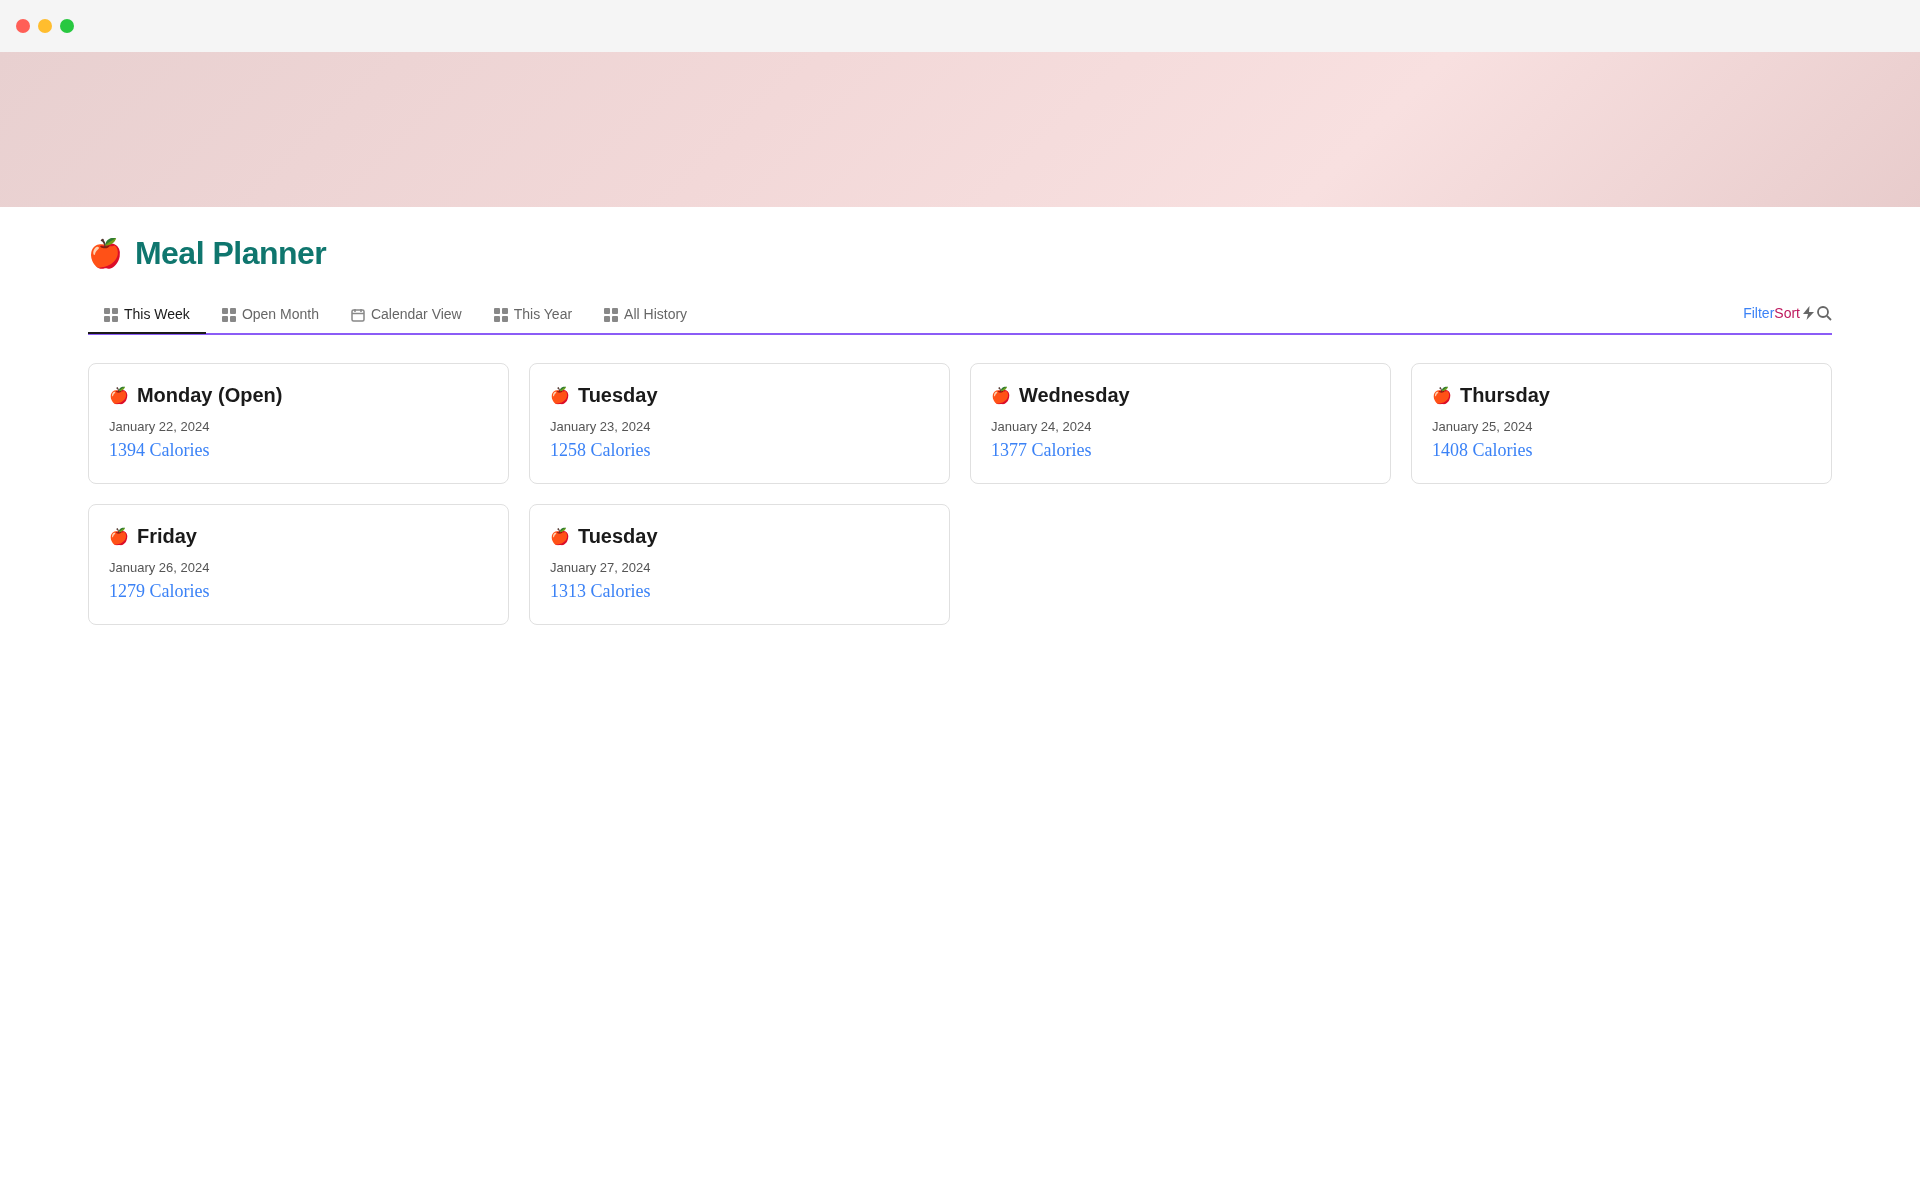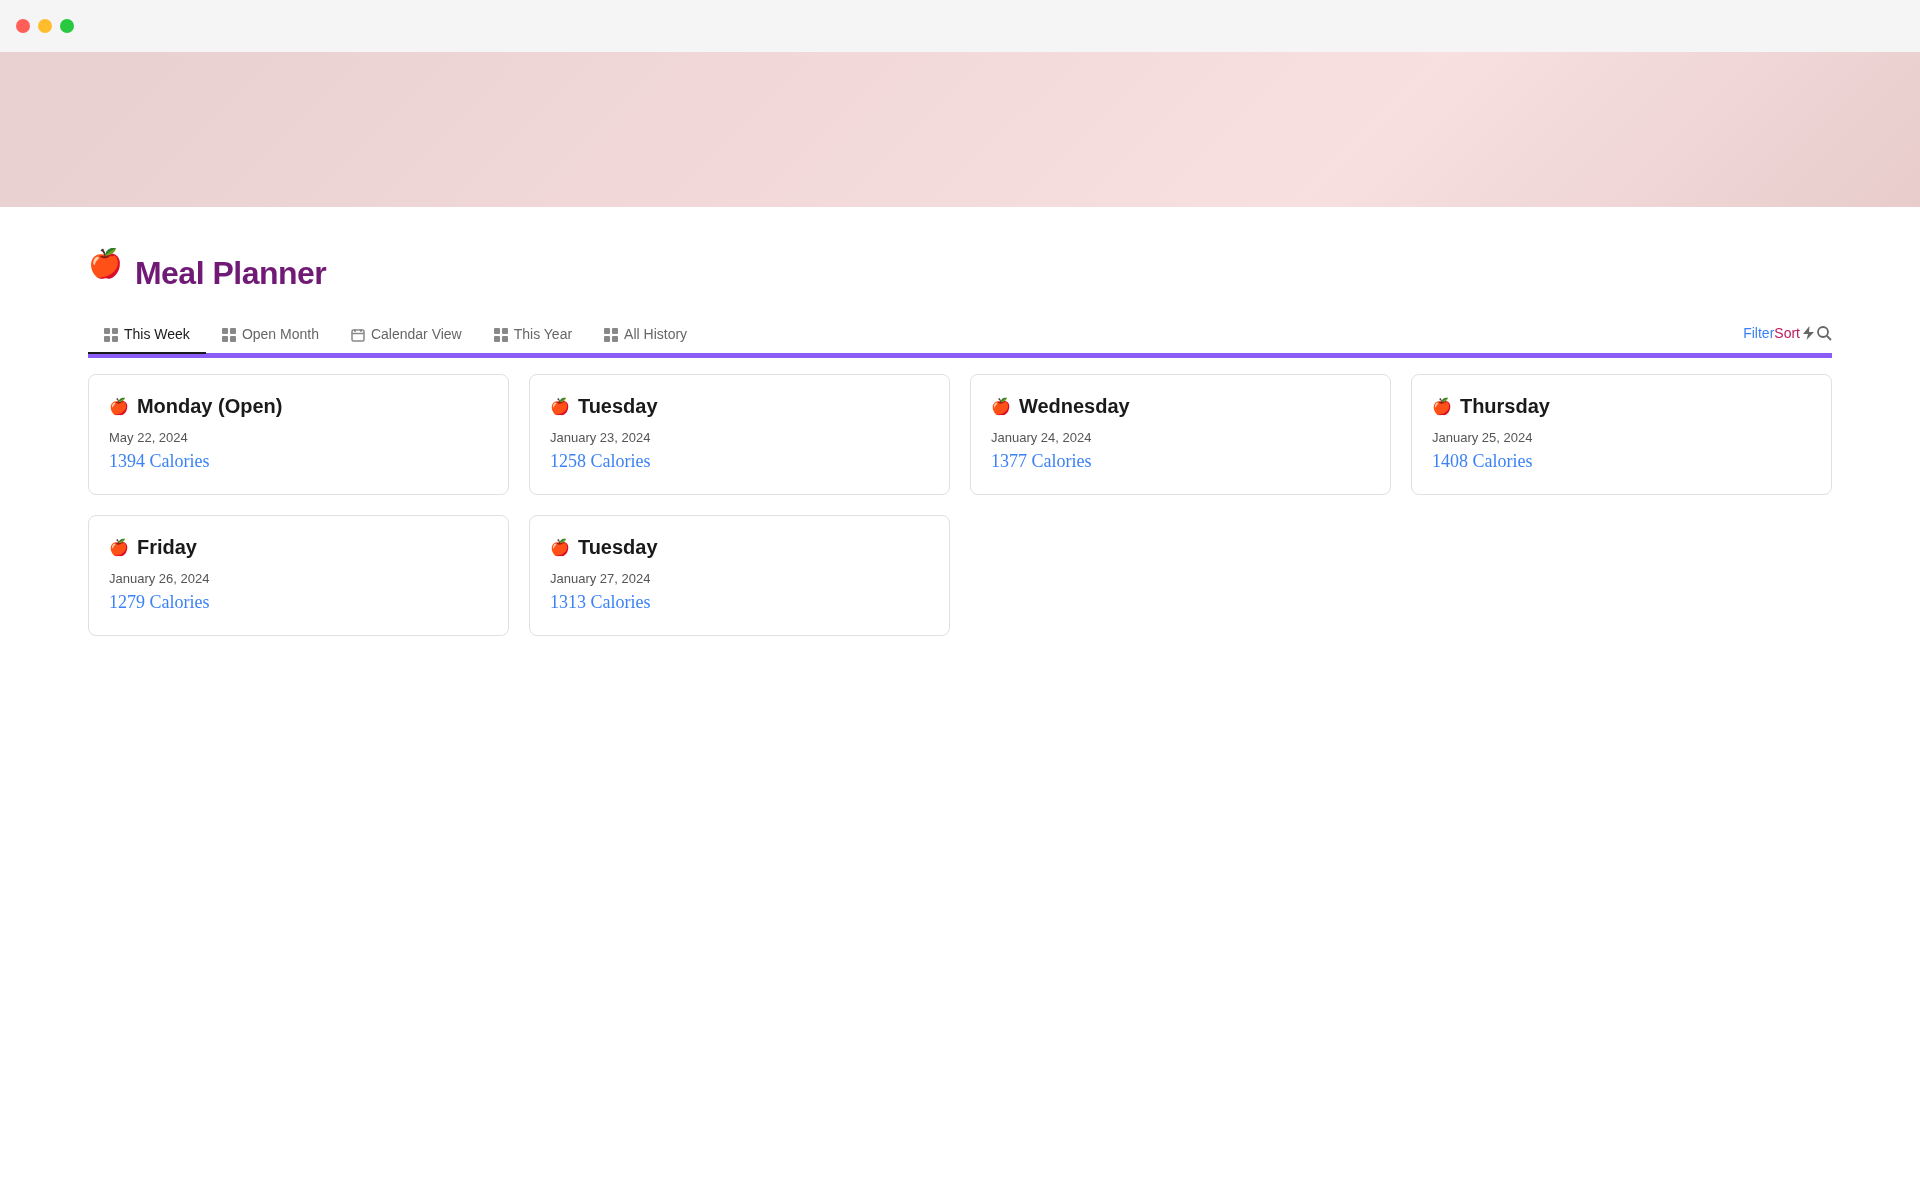--- a/index.html
+++ b/index.html
@@ -57,31 +57,30 @@
       margin-bottom: 24px;
     }
 
     .page-title-icon {
       font-size: 28px;
     }
 
     .page-title-text {
       font-size: 32px;
       font-weight: 700;
-      color: #701a75;
+      color: #0f766e;
       letter-spacing: -0.5px;
-      margin-top: 20px;
     }
 
     
     .tabs-row {
       display: flex;
       align-items: center;
-      border-bottom: 5px solid #8b5cf6;
-      margin-bottom: 16px;
+      border-bottom: 2px solid #8b5cf6;
+      margin-bottom: 28px;
       position: relative;
     }
 
     .tabs-left {
       display: flex;
       gap: 0;
       flex: 1;
     }
 
     .tab-item {
@@ -295,21 +294,21 @@
     </div>
   </div>
 
   <div class="cards-grid">
 
     <div class="card">
       <div class="card-title-row">
         <span class="card-icon">🍎</span>
         <span class="card-title">Monday (Open)</span>
       </div>
-      <div class="card-date">May 22, 2024</div>
+      <div class="card-date">January 22, 2024</div>
       <div class="card-calories">1394 Calories</div>
     </div>
 
     <div class="card">
       <div class="card-title-row">
         <span class="card-icon">🍎</span>
         <span class="card-title">Tuesday</span>
       </div>
       <div class="card-date">January 23, 2024</div>
       <div class="card-calories">1258 Calories</div>

